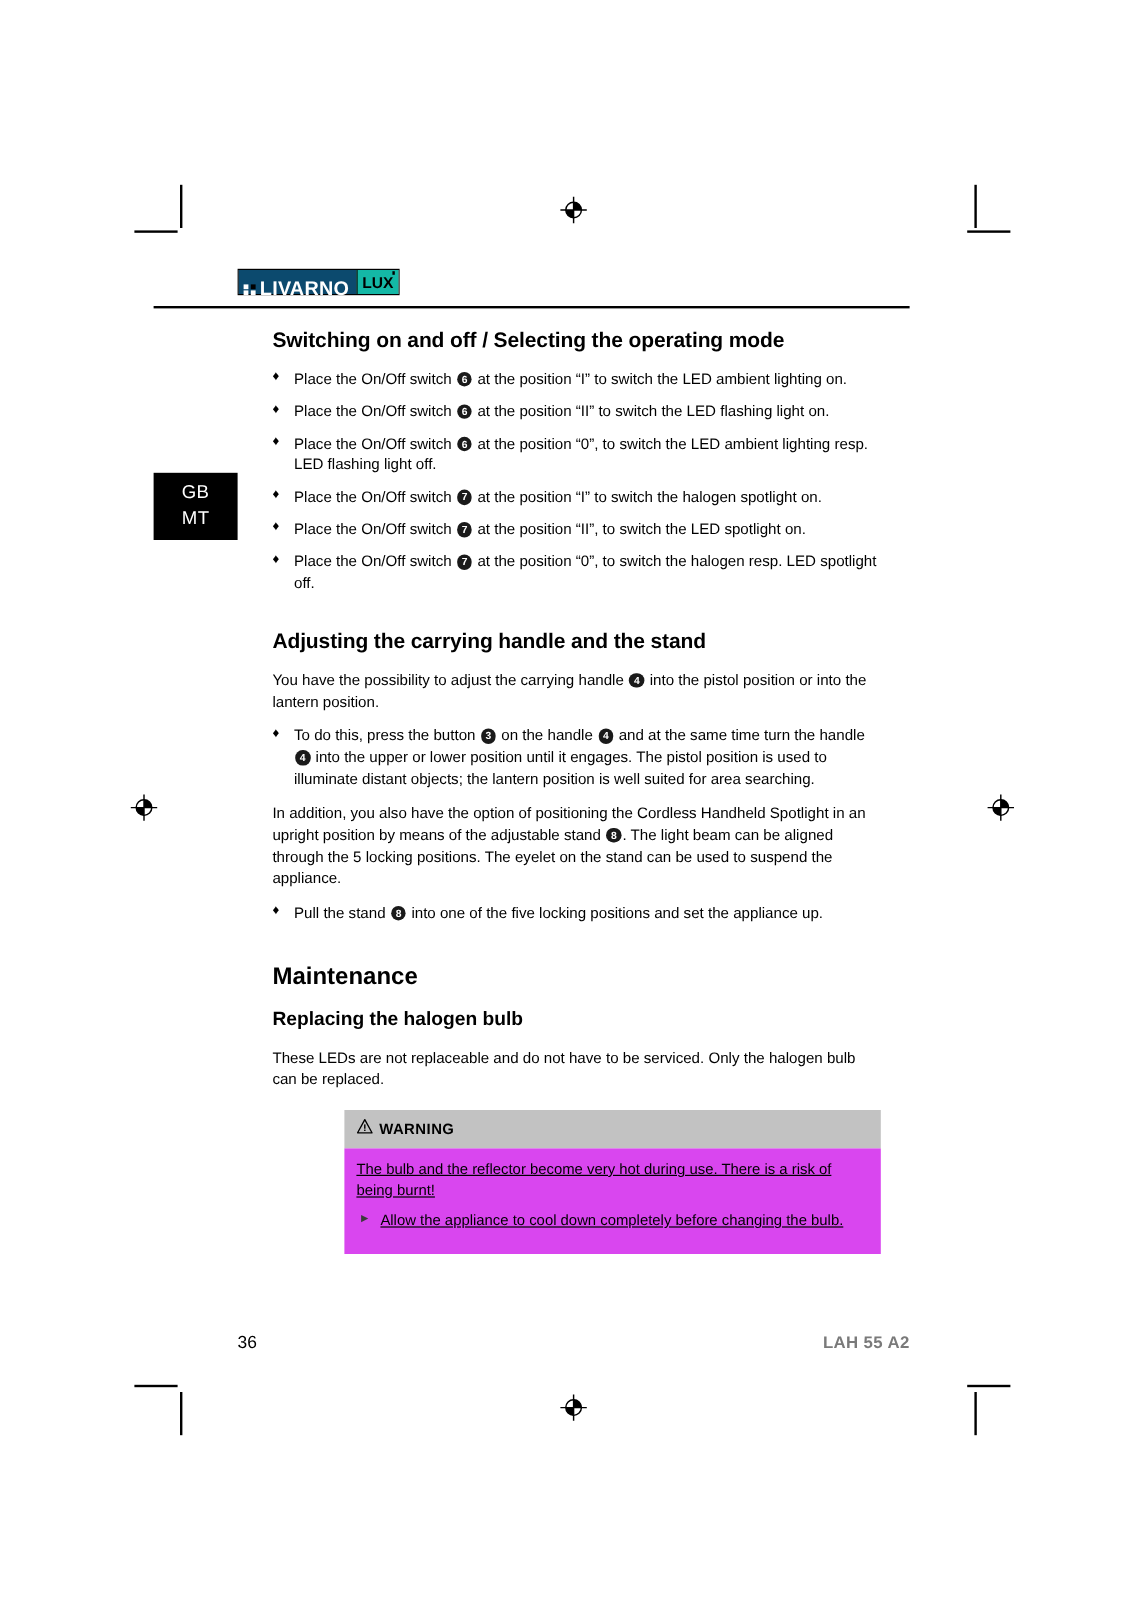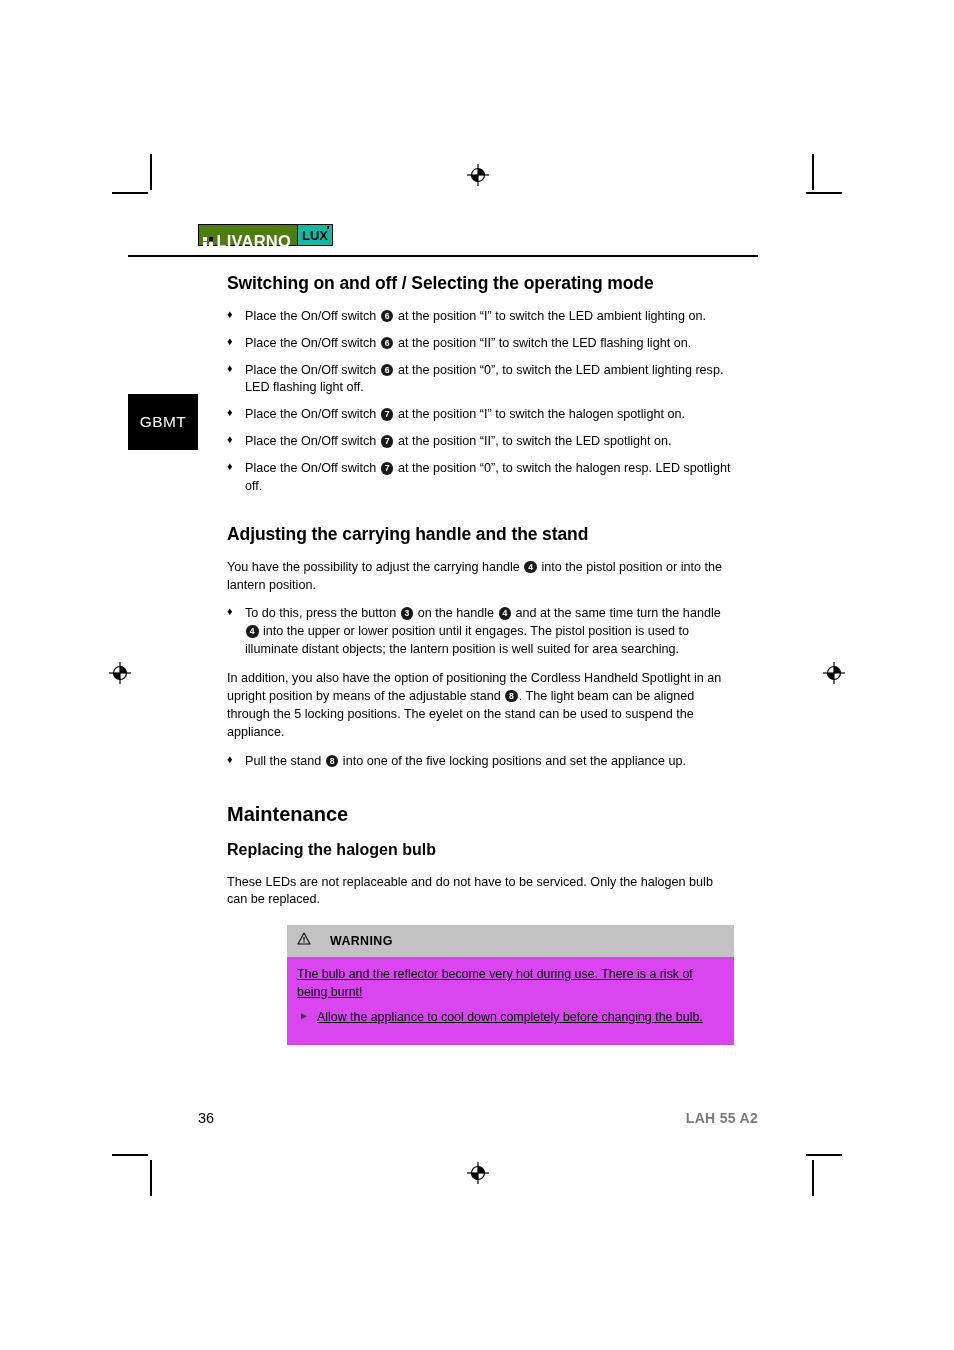--- a/index.html
+++ b/index.html
@@ -33,21 +33,21 @@
     position: absolute;
     left: 198px;
     top: 224px;
     display: flex;
     align-items: stretch;
     height: 22px;
     border: 1.5px solid #000;
     box-sizing: border-box;
   }
   .logo-black {
-    background: #4d7c0f;
+    background: #0c4a6e;
     color: #fff;
     display: flex;
     align-items: center;
     padding: 13px 6px 0 4px;
     font-weight: bold;
     font-size: 16.5px;
     letter-spacing: 0.2px;
     line-height: 1;
   }
   .logo-marks {
@@ -91,21 +91,21 @@
   
   .lang-tab {
     position: absolute;
     left: 128px;
     top: 394px;
     width: 70px;
     height: 56px;
     background: #000;
     color: #fff;
     display: flex;
-    flex-direction: row;
+    flex-direction: column;
     align-items: center;
     justify-content: center;
     font-size: 15.5px;
     line-height: 1.45;
     letter-spacing: 0.4px;
   }
 
   
   .content {
     position: absolute;
@@ -176,21 +176,21 @@
     margin-top: 16px;
   }
   .warn-head {
     background: #c2c2c2;
     padding: 7px 7px 6px 10px;
     font-size: 12.4px;
     font-weight: bold;
     letter-spacing: 0.4px;
     display: flex;
     align-items: center;
-    gap: 19px;
+    gap: 5px;
   }
   .warn-body {
     background: #d946ef;
     padding: 9px 10px 18px 10px;
     font-size: 12.4px;
     line-height: 1.42;
     text-decoration: underline;
   }
   .warn-body p { margin: 0 0 8px 0; }
   .warn-body ul { list-style: none; margin: 0; padding: 0; }

